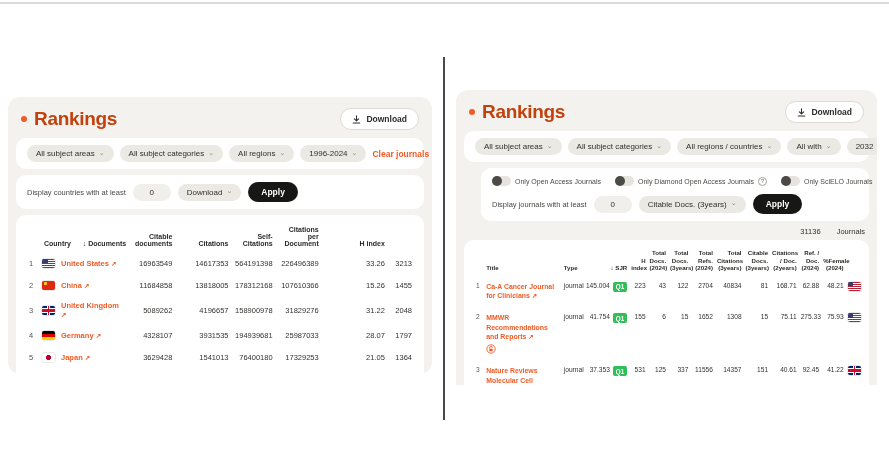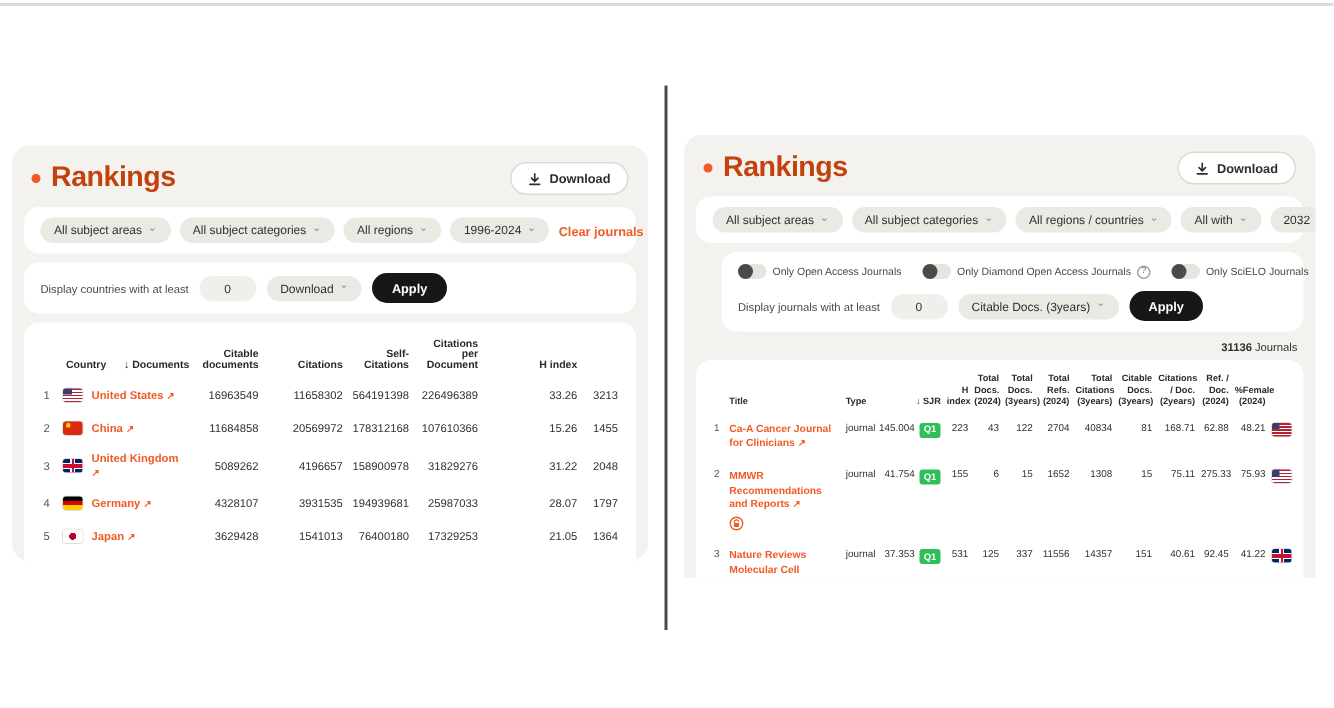--- a/index.html
+++ b/index.html
@@ -60,21 +60,21 @@
   .toggles-card { padding:8px 11px 7px 11px; margin-top:6px;margin-left:25px; }
   .toggles-row { display:flex; align-items:center; gap:14px; margin-bottom:8px; }
   .toggle { display:flex; align-items:center; gap:4px; }
   .switch { width:19px; height:10px; background:#e6e4df; border-radius:6px; position:relative; cursor:pointer; flex:0 0 auto; }
   .knob { position:absolute; left:0; top:0; width:10px; height:10px; border-radius:50%; background:#4b4a47; }
   .tlabel { font-size:7px; color:#4c4a46; white-space:nowrap; }
   .help { width:9px; height:9px; border:1px solid #a5a39e; border-radius:50%; font-size:6px; color:#6b6a66;
     display:inline-flex; align-items:center; justify-content:center; cursor:pointer; flex:0 0 auto; }
 
   .count-line { text-align:right; font-size:7.5px; color:#32312f; margin:6px 12px 4px 12px; }
-  .count-line b { font-weight:700; margin-right:2px; }
+  .count-line b { font-weight:400; margin-right:16px; }
 
   
   .flag { display:inline-block; width:13px; height:9px; border-radius:2px; box-shadow:0 0 0 0.5px rgba(0,0,0,.18);
     flex:0 0 auto; position:relative; overflow:hidden; }
   .flag-us { background:linear-gradient(to bottom,#b22234 0,#b22234 12%,#fff 12%,#fff 23%,#b22234 23%,#b22234 35%,#fff 35%,#fff 46%,#b22234 46%,#b22234 58%,#fff 58%,#fff 69%,#b22234 69%,#b22234 81%,#fff 81%,#fff 92%,#b22234 92%); }
   .flag-us::after { content:""; position:absolute; left:0; top:0; width:45%; height:50%; background:#3c3b6e; }
   .flag-cn { background:#de2910; }
   .flag-cn::after { content:""; position:absolute; left:2px; top:1.5px; width:2.5px; height:2.5px; border-radius:50%; background:#ffde00; }
   .flag-gb { background:
     linear-gradient(to right, transparent 44%, #C8102E 44%, #C8102E 56%, transparent 56%),
@@ -157,36 +157,36 @@
       <tbody id="lt-body">
           <tr>
             <td class="rank">1</td>
             <td class="al">
               <span class="country-cell">
                 <span class="flag flag-us"></span>
                 <span class="link-orange">United States <span class="ext">↗</span></span>
               </span>
             </td>
             <td>16963549</td>
-            <td>11658302</td>
+            <td>14617353</td>
             <td>564191398</td>
             <td>226496389</td>
             <td>33.26</td>
             <td>3213</td>
           </tr>
           <tr>
             <td class="rank">2</td>
             <td class="al">
               <span class="country-cell">
                 <span class="flag flag-cn"></span>
                 <span class="link-orange">China <span class="ext">↗</span></span>
               </span>
             </td>
             <td>11684858</td>
-            <td>20569972</td>
+            <td>13818005</td>
             <td>178312168</td>
             <td>107610366</td>
             <td>15.26</td>
             <td>1455</td>
           </tr>
           <tr>
             <td class="rank">3</td>
             <td class="al">
               <span class="country-cell">
                 <span class="flag flag-gb"></span>

